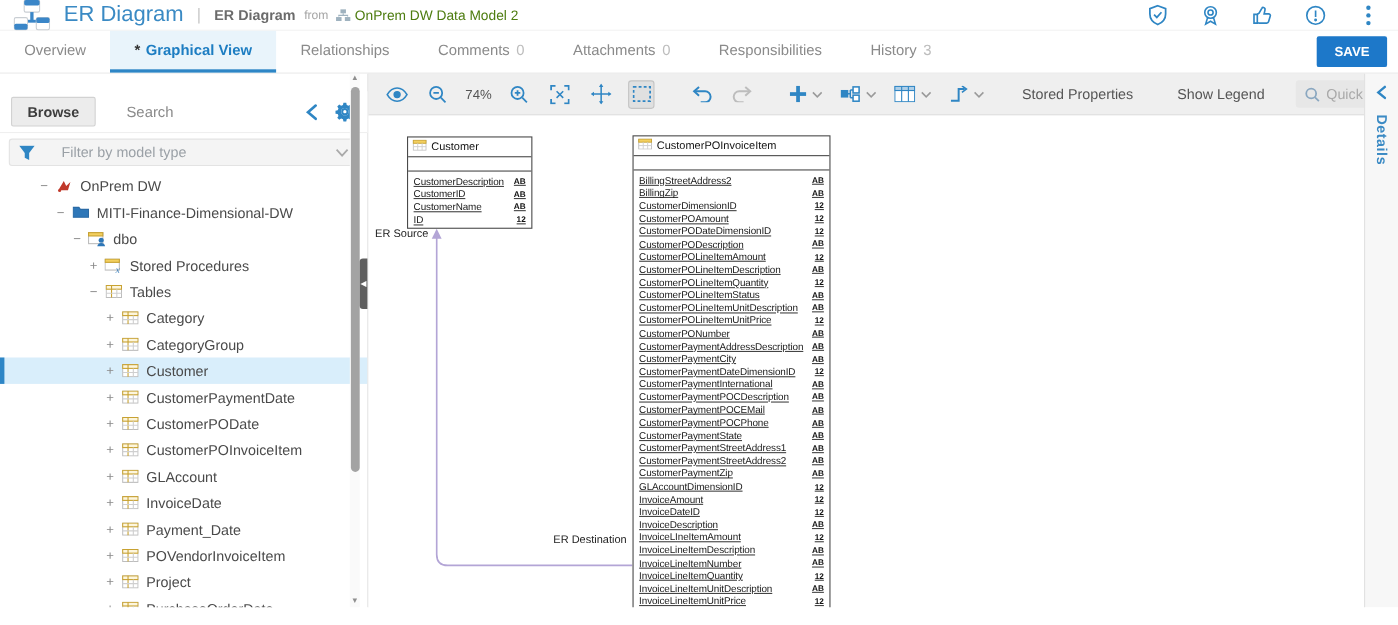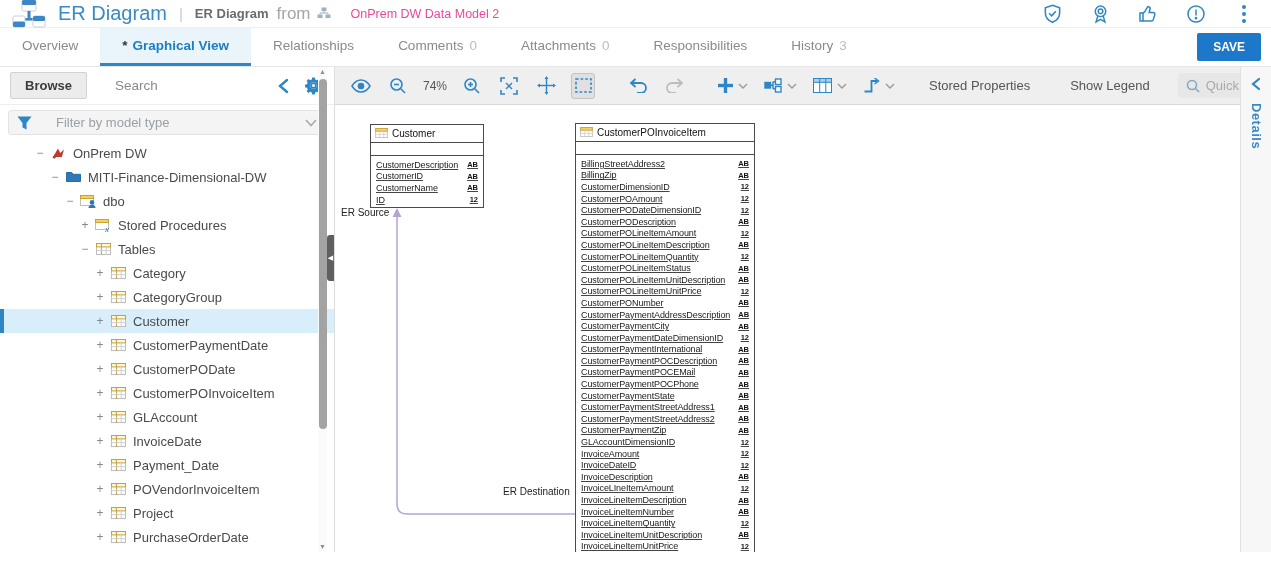--- a/index.html
+++ b/index.html
@@ -5,22 +5,22 @@
   * { box-sizing: border-box; margin: 0; padding: 0; }
   html,body { width:1271px; height:568px; overflow:hidden; }
   body { font-family:"Liberation Sans",sans-serif; background:#fff; color:#444; position:relative; }
 
   
   .app-header { height:28px; display:flex; align-items:center; padding:0 16px 0 12px; background:#fff; border-bottom:1px solid #f0f0f0; }
   .logo { width:34px; height:30px; margin-right:12px; flex:0 0 auto; }
   .app-title { font-size:20px; color:#3a8ac4; font-weight:400; margin-right:12px; white-space:nowrap; }
   .hdr-sep { color:#c9c9c9; font-size:15px; margin-right:12px; }
   .hdr-sub { font-size:13px; color:#6b6b6b; font-weight:700; margin-right:8px; }
-  .hdr-from { font-size:17px; color:#a5a5a5; margin-right:6px; }
-  .hdr-model { font-size:12.5px; color:#ec4899; display:flex; align-items:flex-start; gap:20px; cursor:pointer; }
+  .hdr-from { font-size:11px; color:#a5a5a5; margin-right:6px; }
+  .hdr-model { font-size:12.5px; color:#4d7c0f; display:flex; align-items:center; gap:4px; cursor:pointer; }
   .hdr-spacer { flex:1; }
   .hdr-icons { display:flex; align-items:center; gap:26px; }
   .hicon { width:22px; height:22px; display:flex; align-items:center; justify-content:center; cursor:pointer; }
 
   
   .tabbar { height:39px; display:flex; align-items:stretch; background:#fff; border-bottom:1px solid #e6e6e6; padding-right:10px; }
   .tab { display:flex; align-items:center; padding:0 22px; font-size:13.5px; color:#8a8a8a; cursor:pointer; border-bottom:3px solid transparent; white-space:nowrap; }
   .tab .cnt { color:#bdbdbd; margin-left:6px; }
   .tab.active { background:#e9f4fb; color:#1d7dc2; font-weight:700; border-bottom:3px solid #2e86c6; }
   .tab.active .dirty { color:#333; margin-right:5px; font-weight:700; }
@@ -29,21 +29,21 @@
   .btn-save { background:#1d78c9; color:#fff; font-size:12px; font-weight:700; padding:7px 16px; border:none; border-radius:2px; cursor:pointer; font-family:inherit; }
 
   
   .main { display:flex; height:485px; }
   .sidebar { width:335px; flex:0 0 335px; display:flex; flex-direction:column; border-right:1px solid #ddd; position:relative; background:#fff; }
   .middle { width:905px; flex:0 0 905px; display:flex; flex-direction:column; }
   .details-strip { width:31px; flex:0 0 31px; background:#f7f7f7; border-left:1px solid #e2e2e2; display:flex; flex-direction:column; align-items:center; padding-top:10px; gap:8px; }
   .details-label { writing-mode:vertical-rl; color:#3a8ac4; font-size:13px; font-weight:700; letter-spacing:0.5px; }
 
   
-  .side-head { height:38px; display:flex; align-items:center; padding:0 10px; border-bottom:1px solid #efefef; background:#fff; }
+  .side-head { height:38px; display:flex; align-items:center; padding:0 10px; border-bottom:1px solid #efefef; background:#fff;margin-top:16px; }
   .btn-browse { background:#ececec; border:1px solid #d2d2d2; border-radius:2px; color:#3c3c3c; font-weight:700; font-size:13px; padding:5px 14px; cursor:pointer; font-family:inherit; }
   .lbl-search { margin-left:28px; font-size:13.5px; color:#8a8a8a; cursor:pointer; }
   .side-head-spacer { flex:1; }
   .side-head .sicon { width:22px; height:22px; display:flex; align-items:center; justify-content:center; cursor:pointer; margin-left:8px; }
 
   
   .filter-box { margin:5px 8px 4px 8px; height:25px; background:#f4f4f4; border:1px solid #e3e3e3; border-radius:3px; display:flex; align-items:center; padding:0 8px; gap:24px; }
   .filter-box input { flex:1; border:none; background:transparent; outline:none; font-size:13px; color:#555; font-family:inherit; }
   .filter-box input::placeholder { color:#9aa0a6; }
 

